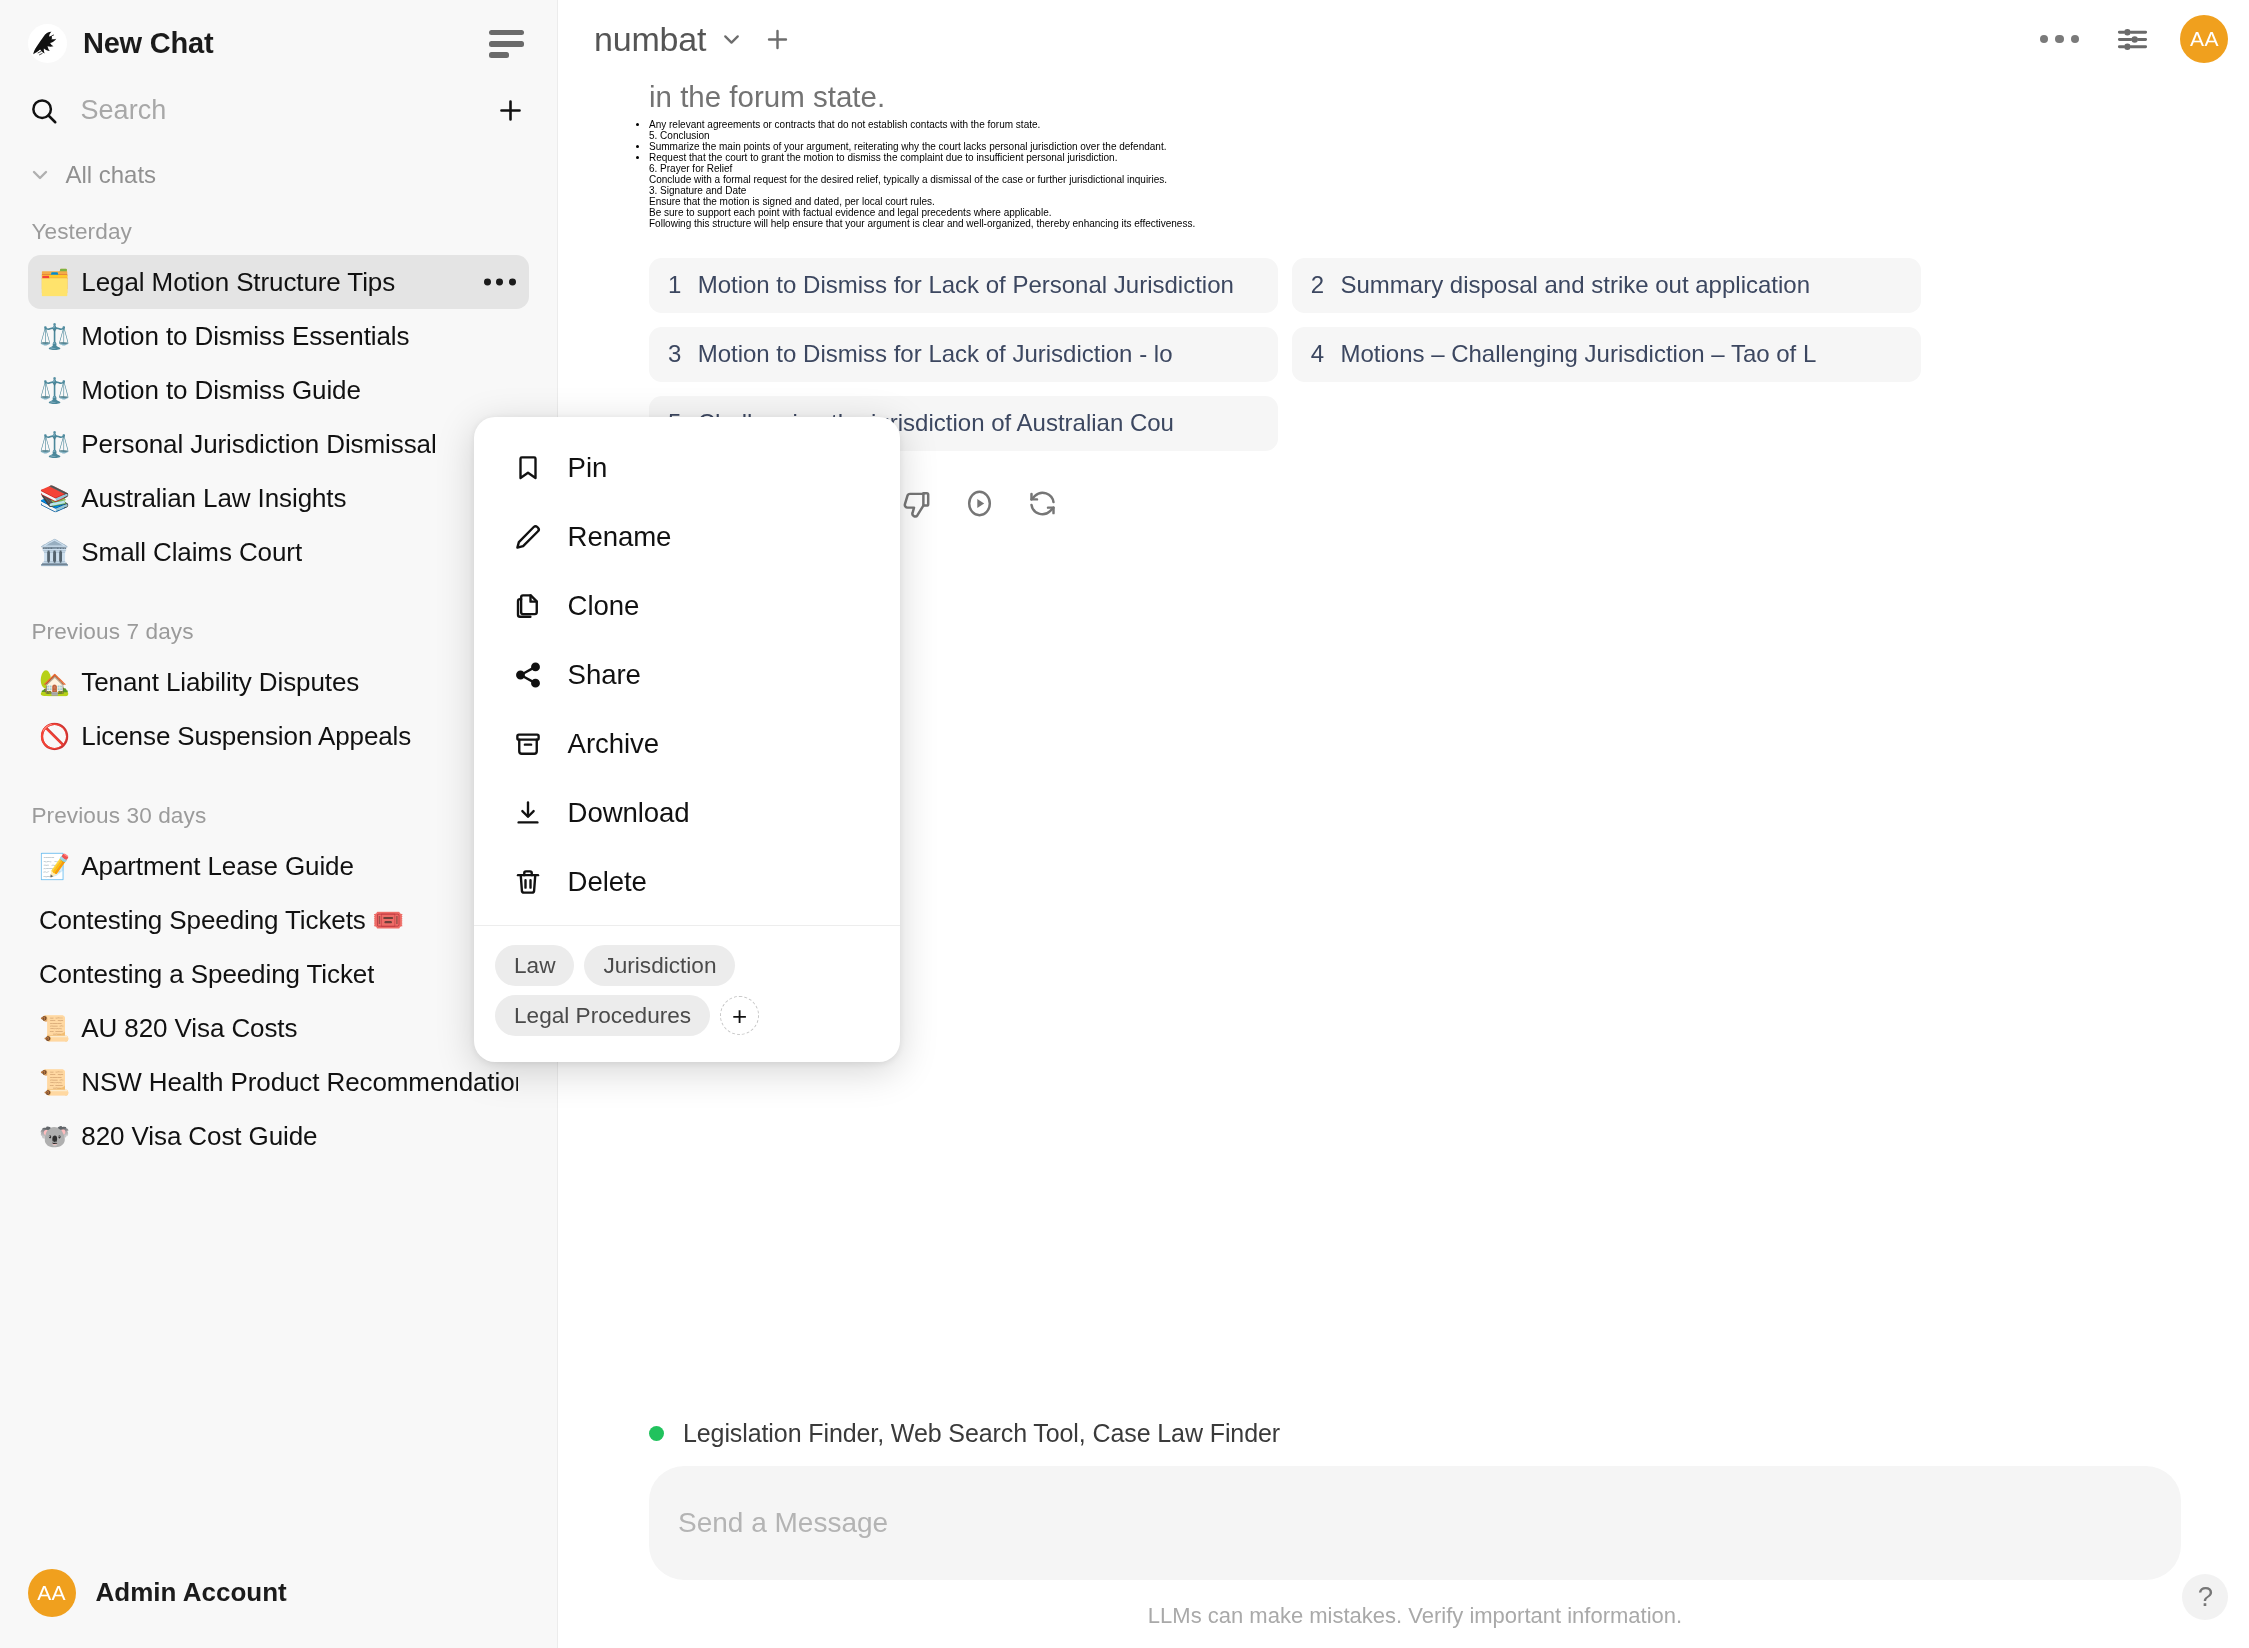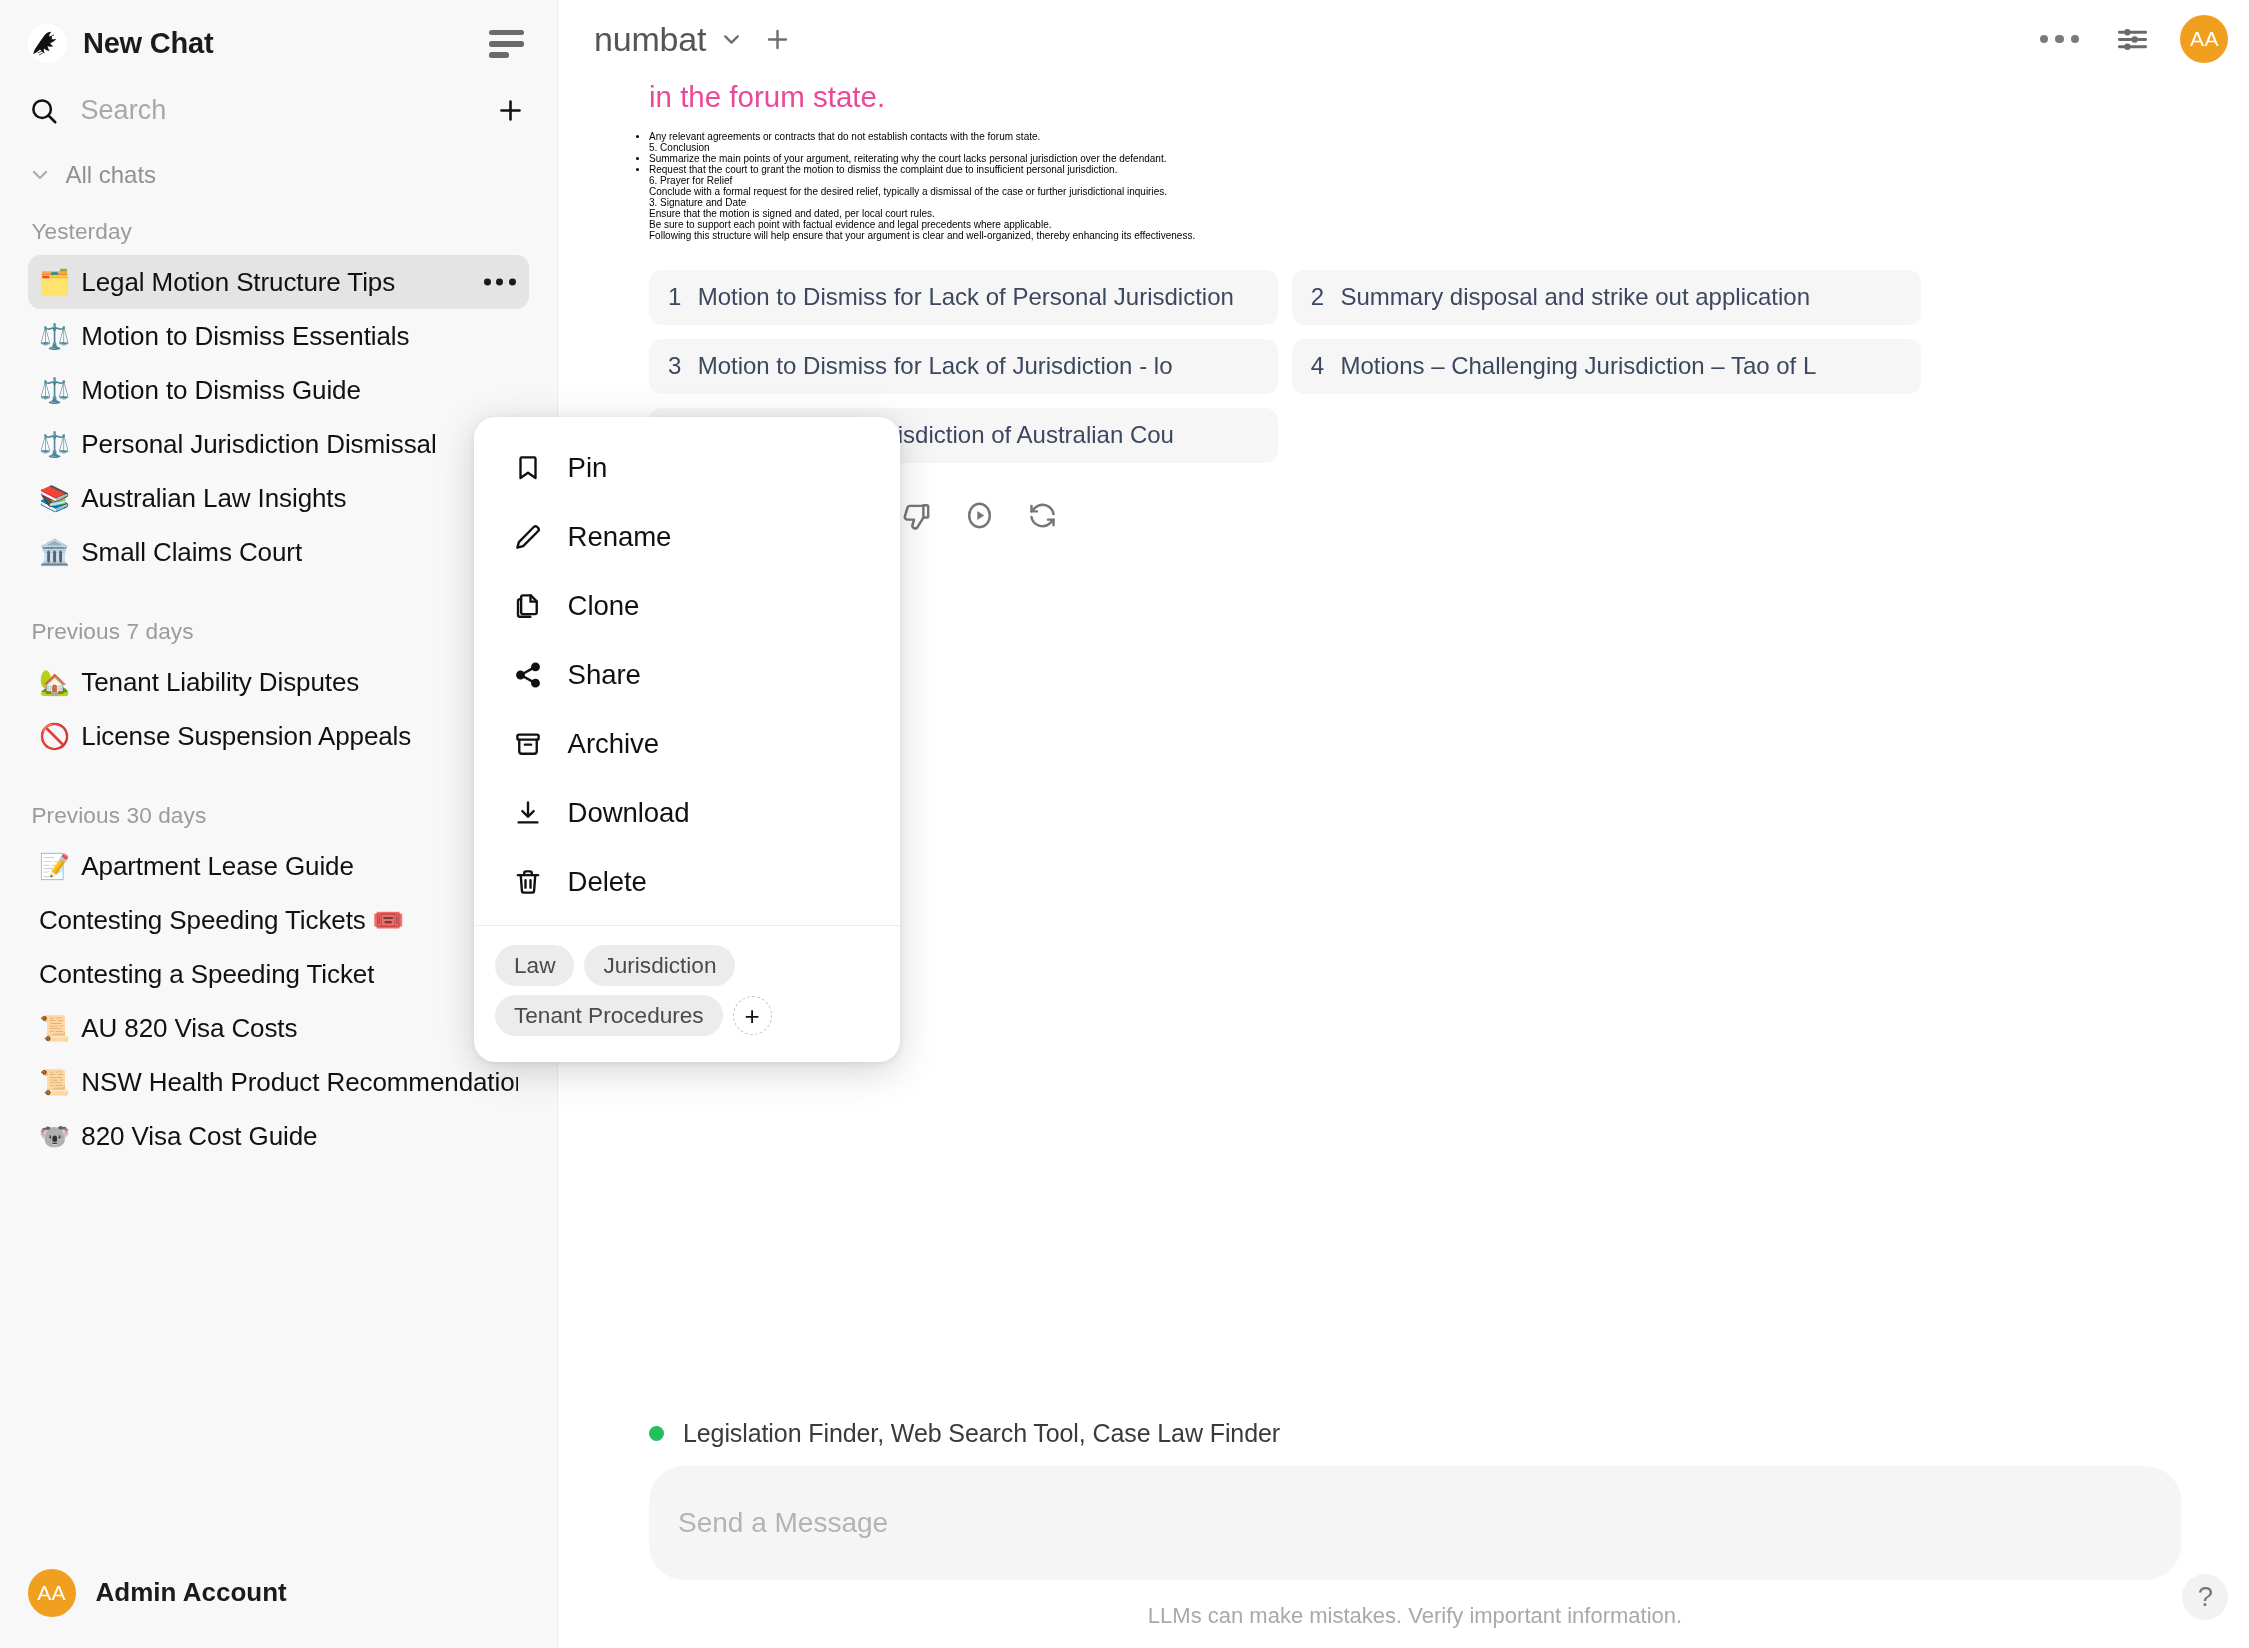--- a/index.html
+++ b/index.html
@@ -115,21 +115,21 @@
   .hdr-plus { margin-left: 19px; cursor: pointer; display:flex;}
   .hdr-right { margin-left: auto; display: flex; align-items: center; gap: 30px; }
   .hdr-dots { display: flex; gap: 7.5px; cursor: pointer; padding: 6.3px;}
   .hdr-dots b { width: 8.1px; height: 8.1px; border-radius: 50%; background: #7a7a7a; display:block;}
 
   .main-body {
     flex: 1 1 auto; position: relative;
     padding: 0 75px 0 91px;
     overflow: hidden;
   }
-  .top-faded { font-size: 29.5px; color: #ec4899; line-height: 1.32; margin-bottom: 14px; }
+  .top-faded { font-size: 29.5px; color: #737373; line-height: 1.32; margin-bottom: 2px; }
 
   .citations { display: flex; flex-wrap: wrap; gap: 13.8px 13.8px; margin-top: 29px; max-width: 1297px;}
   .cite-chip {
     background: #f6f6f6; border-radius: 12.5px;
     height: 55px; width: 629px;
     display: flex; align-items: center; padding: 0 19px;
     cursor: pointer; overflow: hidden; white-space: nowrap;
   }
   .cite-num { font-size: 24px; color: #3c4760; flex: 0 0 auto; }
   .cite-text { font-size: 24px; color: #3c4760; margin-left: 16.3px; overflow: hidden; white-space: nowrap; }
@@ -531,19 +531,19 @@
         </svg>
       </span>
       <span class="ctx-label">Delete</span>
     </div>
 
     <div class="ctx-sep"></div>
 
     <div class="ctx-tags">
       <span class="tag">Law</span>
       <span class="tag">Jurisdiction</span>
-      <span class="tag">Tenant Procedures</span>
+      <span class="tag">Legal Procedures</span>
       <span class="tag-add">+</span>
     </div>
   </div>
 
 </div>
 
 
 </body></html>

